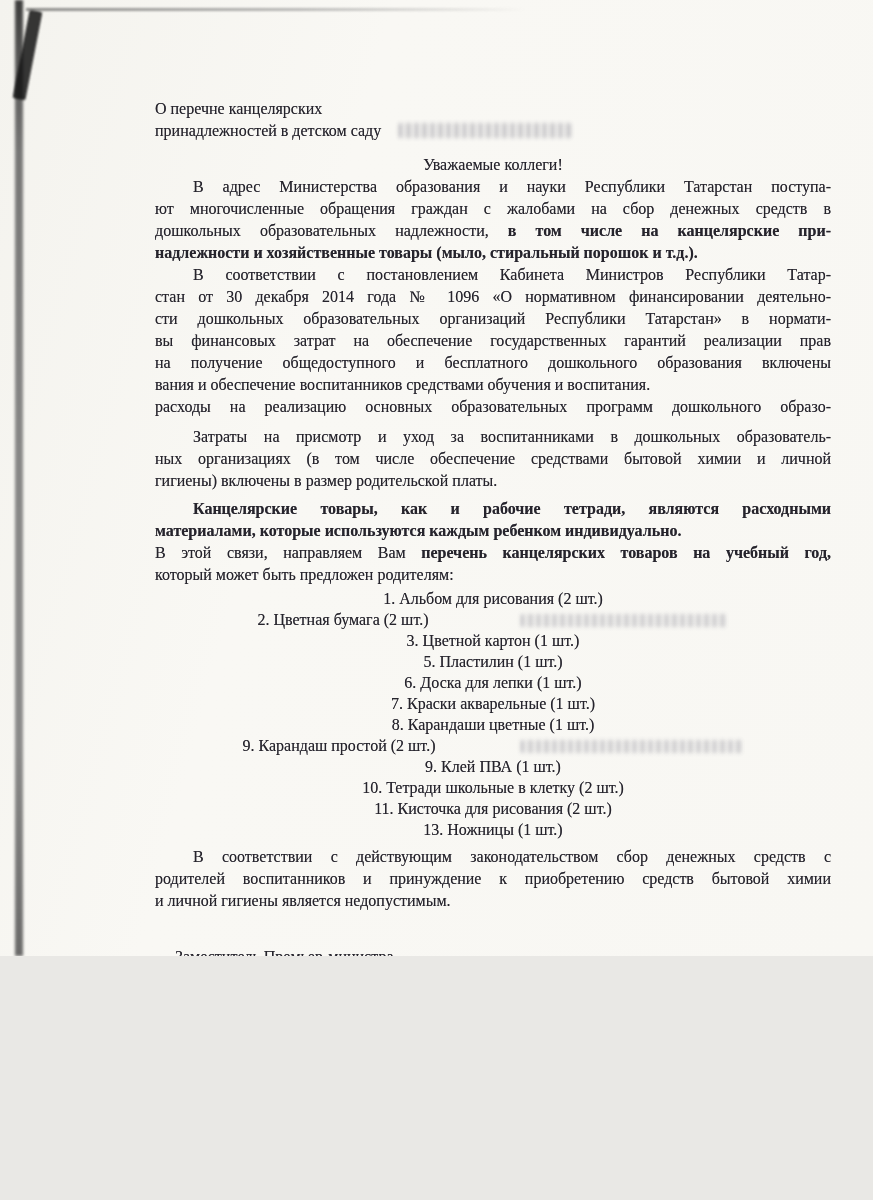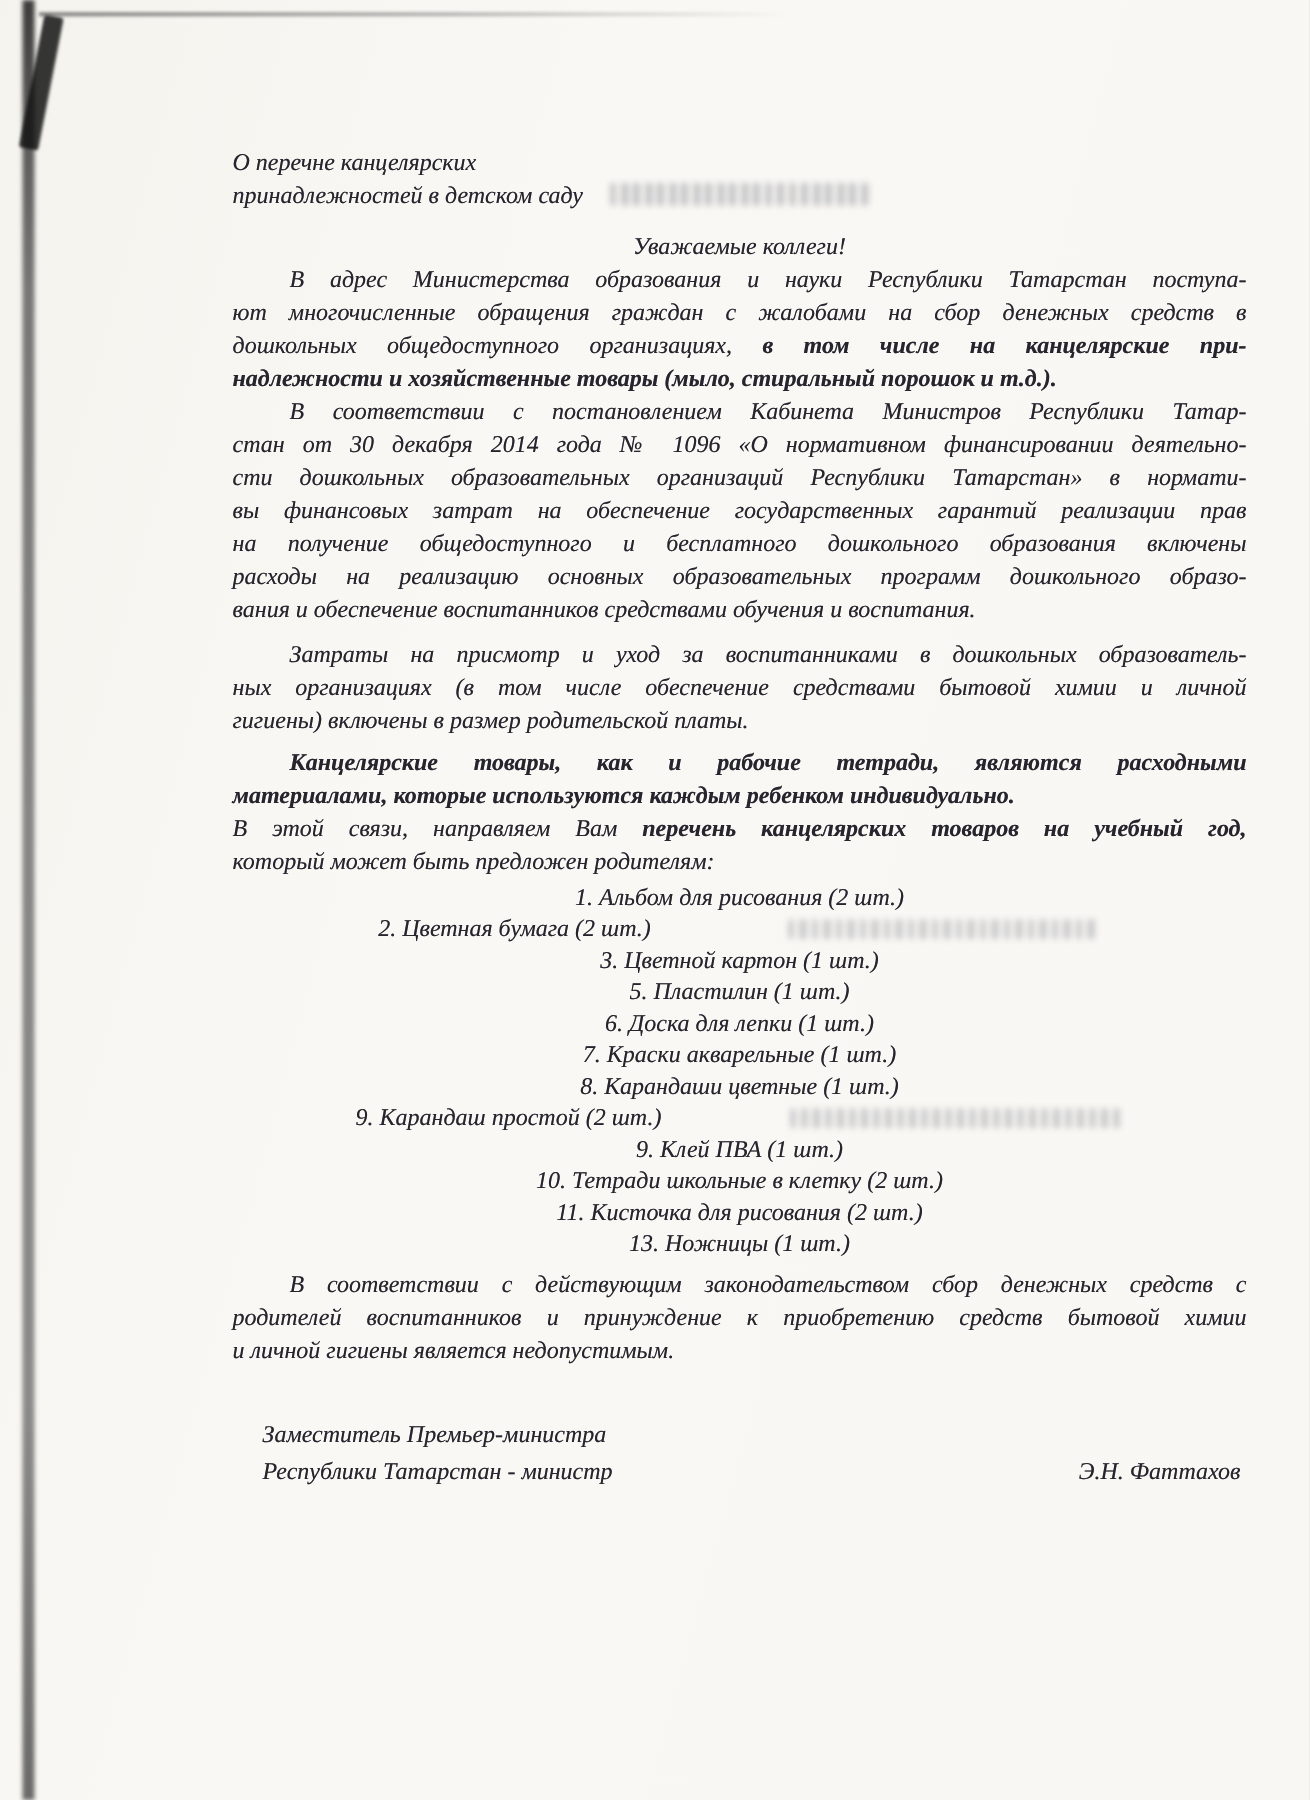--- a/index.html
+++ b/index.html
@@ -1,23 +1,22 @@
 <!DOCTYPE html>
 <html><head>
 <meta charset="utf-8">
 <style>
   * { margin:0; padding:0; box-sizing:border-box; }
   html,body { width:873px; height:1200px; }
   body { background:#e9e8e5; font-family:"Liberation Serif", serif; }
 
   .page {
-    position:relative; width:873px; height:1200px; overflow:hidden;
+    position:relative; width:873px; height:956px; overflow:hidden;
     background:linear-gradient(105deg,#f4f3ee 0%, #f9f8f4 35%, #f8f7f3 100%);
     color:#26242c;
-    font-style:italic;
   }
 
   
   .edge-left {
     position:absolute; left:15px; top:0; width:8px; height:100%;
     background:linear-gradient(180deg,#101010 0%, #2e2e2e 6%, #585858 16%, #6b6b6b 45%, #707070 78%, #474747 100%);
     filter:blur(1.5px); opacity:.8;
   }
   .corner-mark {
     position:absolute; left:21px; top:10px; width:13px; height:90px;
@@ -81,31 +80,31 @@
         <span>принадлежностей в детском саду</span><span class="smudge smudge-subject"></span>
       </div>
     </div>
 
     <div class="salutation">Уважаемые коллеги!</div>
 
     <div>
         <div class="para">
           <div class="line indent"><span>В адрес Министерства образования и науки Республики Татарстан поступа-</span></div>
           <div class="line"><span>ют многочисленные обращения граждан с жалобами на сбор денежных средств в</span></div>
-          <div class="line"><span>дошкольных общедоступного организациях, </span><b>в том числе на канцелярские при-</b></div>
+          <div class="line"><span>дошкольных образовательных надлежности, </span><b>в том числе на канцелярские при-</b></div>
           <div class="line last"><b>надлежности и хозяйственные товары (мыло, стиральный порошок и т.д.).</b></div>
         </div>
         <div class="para">
           <div class="line indent"><span>В соответствии с постановлением Кабинета Министров Республики Татар-</span></div>
           <div class="line"><span>стан от 30 декабря 2014 года № 1096 «О нормативном финансировании деятельно-</span></div>
           <div class="line"><span>сти дошкольных образовательных организаций Республики Татарстан» в нормати-</span></div>
           <div class="line"><span>вы финансовых затрат на обеспечение государственных гарантий реализации прав</span></div>
           <div class="line"><span>на получение общедоступного и бесплатного дошкольного образования включены</span></div>
+          <div class="line last"><span>вания и обеспечение воспитанников средствами обучения и воспитания.</span></div>
           <div class="line"><span>расходы на реализацию основных образовательных программ дошкольного образо-</span></div>
-          <div class="line last"><span>вания и обеспечение воспитанников средствами обучения и воспитания.</span></div>
         </div>
         <div class="para" style="margin-top: 8px;">
           <div class="line indent"><span>Затраты на присмотр и уход за воспитанниками в дошкольных образователь-</span></div>
           <div class="line"><span>ных организациях (в том числе обеспечение средствами бытовой химии и личной</span></div>
           <div class="line last"><span>гигиены) включены в размер родительской платы.</span></div>
         </div>
         <div class="para" style="margin-top: 6px;">
           <div class="line indent"><b>Канцелярские товары, как и рабочие тетради, являются расходными</b></div>
           <div class="line last"><b>материалами, которые используются каждым ребенком индивидуально.</b></div>
         </div>

